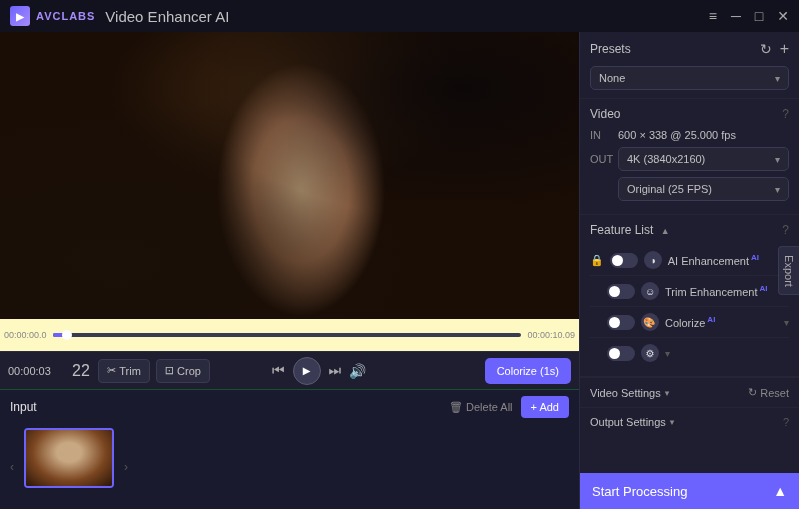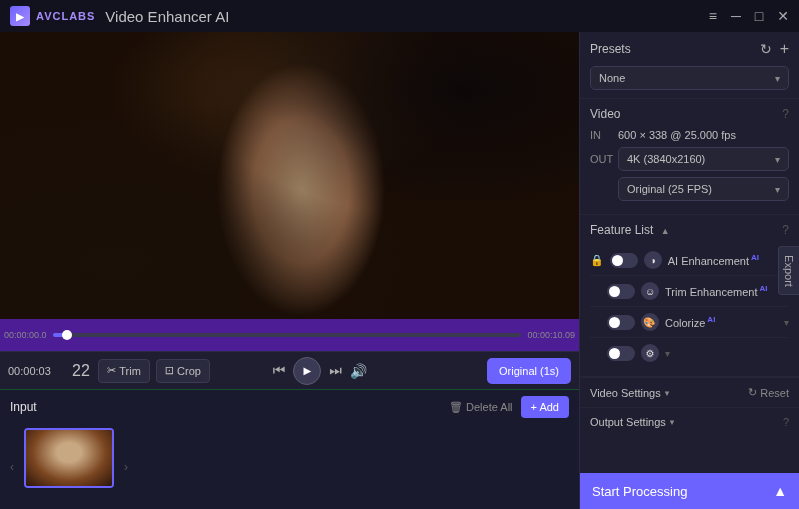--- a/index.html
+++ b/index.html
@@ -116,21 +116,21 @@
     .bg-dark {
       position: absolute;
       top: 0; left: 0; right: 0; bottom: 0;
       background: radial-gradient(ellipse at 20% 80%, #1a1008 0%, transparent 50%),
                   radial-gradient(ellipse at 80% 20%, #0d0808 0%, transparent 40%);
     }
 
     
     .timeline {
       height: 20px;
-      background: #4c1d95;
+      background: #fef9c3;
       position: relative;
       display: flex;
       align-items: center;
       padding: 16px 4px;
     }
     .timeline-bar {
       flex: 1;
       height: 4px;
       background: #3a3a50;
       border-radius: 2px;
@@ -593,21 +593,21 @@
       <button class="ctrl-btn">
         <span>⊡</span>
         <span>Crop</span>
       </button>
       <div class="playback-controls">
         <span class="step-btn">⏮</span>
         <div class="play-btn">▶</div>
         <span class="step-btn">⏭</span>
         <span class="volume-icon">🔊</span>
       </div>
-      <button class="preview-btn">Original (1s)</button>
+      <button class="preview-btn">Colorize (1s)</button>
     </div>
 
     <div class="input-section">
       <div class="input-header">
         <span class="input-title">Input</span>
         <div class="input-actions">
           <button class="delete-btn">
             <span>🗑</span>
             <span>Delete All</span>
           </button>

